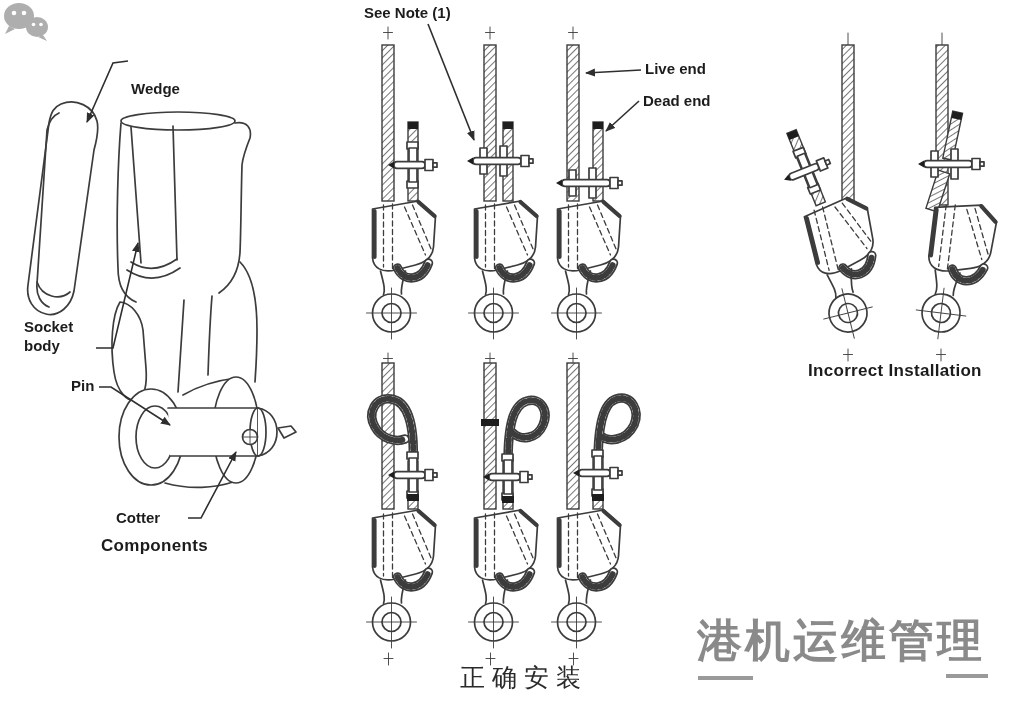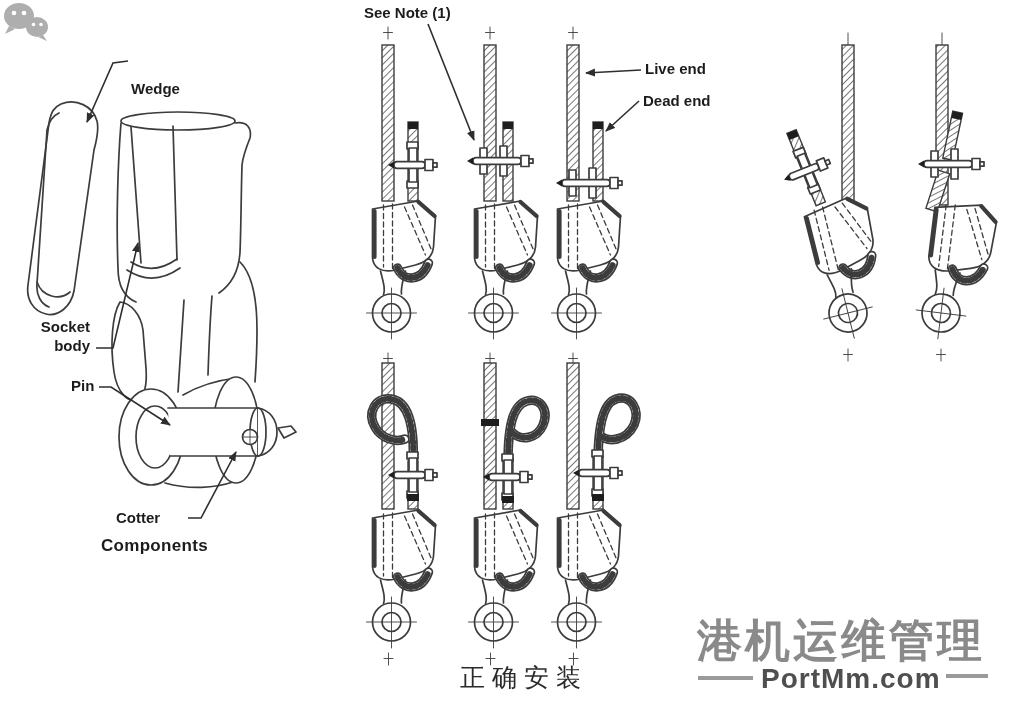--- a/index.html
+++ b/index.html
@@ -14,21 +14,21 @@
   .dash{stroke-dasharray:5 3.5;stroke-width:1.3;}
   .rope{fill:url(#hatch);stroke:#3c3c3c;stroke-width:1.4;}
   .dk{fill:#1e1e1e;stroke:none;}
   .ropeO{stroke-width:9.5;}
   .ropeI{stroke:#fff;stroke-width:6;}
   .ropeT{stroke-width:6;stroke-dasharray:2.2 3.2;}
   .ldr{fill:none;stroke:#2e2e2e;stroke-width:1.6;}
   
   .lbl{position:absolute;font-weight:bold;font-size:15px;color:#1c1c1c;white-space:nowrap;}
   .lbl-lg{font-size:17px;letter-spacing:.3px;}
-  .two-line{white-space:pre-line;text-align:right;}
+  .two-line{white-space:pre-line;text-align:left;}
   .cap-zh{position:absolute;left:460px;top:661px;font-family:Liberation Mono, monospace;
           font-size:25px;color:#2a2a2a;letter-spacing:7px;font-weight:normal;}
   
   .wm-brand{position:absolute;left:697px;top:611px;font-size:45px;font-weight:bold;
             color:#8a8a8a;letter-spacing:3px;z-index:3;}
   .wm-account{position:absolute;left:746px;top:645px;font-size:26px;color:#c3c3c3;
               letter-spacing:3px;z-index:2;}
   .wm-site{position:absolute;left:761px;top:663px;font-size:28px;font-weight:bold;
            color:#4f4f4f;letter-spacing:1px;z-index:4;}
   .wm-icon{position:absolute;left:697px;top:645px;z-index:2;opacity:.8;}
@@ -243,27 +243,27 @@
 <div class="lbl" style="left:116px;top:509px;">Cotter</div>
 
 <div class="lbl lbl-lg" style="left:101px;top:536px;">Components</div>
 
 <div class="lbl" style="left:364px;top:4px;">See Note (1)</div>
 
 <div class="lbl" style="left:645px;top:60px;">Live end</div>
 
 <div class="lbl" style="left:643px;top:92px;">Dead end</div>
 
+<div class="lbl lbl-lg" style="left:808px;top:361px;">Incorrect Installation</div>
 
 <div class="cap-zh">正确安装</div>
 
 <div class="wm-brand">港机运维管理</div>
 
 
-<div class="wm-site">PortMm.com</div>
 
 <svg class="wm-icon" width="52" height="44" viewBox="0 0 52 44">
   <g fill="#9a9a9a">
     <ellipse cx="19" cy="16" rx="15" ry="13"></ellipse>
     <path d="M9,26 L5,34 L15,29 Z"></path>
     <ellipse cx="37" cy="27" rx="11" ry="10"></ellipse>
     <path d="M43,35 L47,41 L38,37 Z"></path>
   </g>
   <g fill="#fff">
     <circle cx="14" cy="13" r="2.3"></circle>

